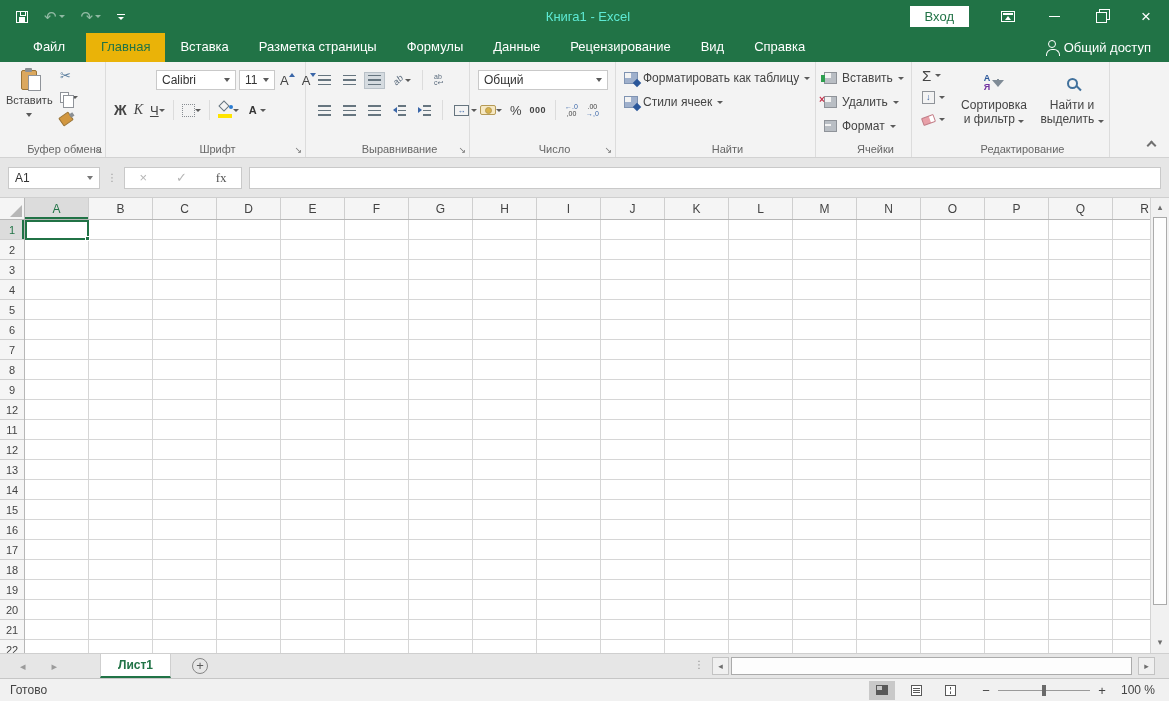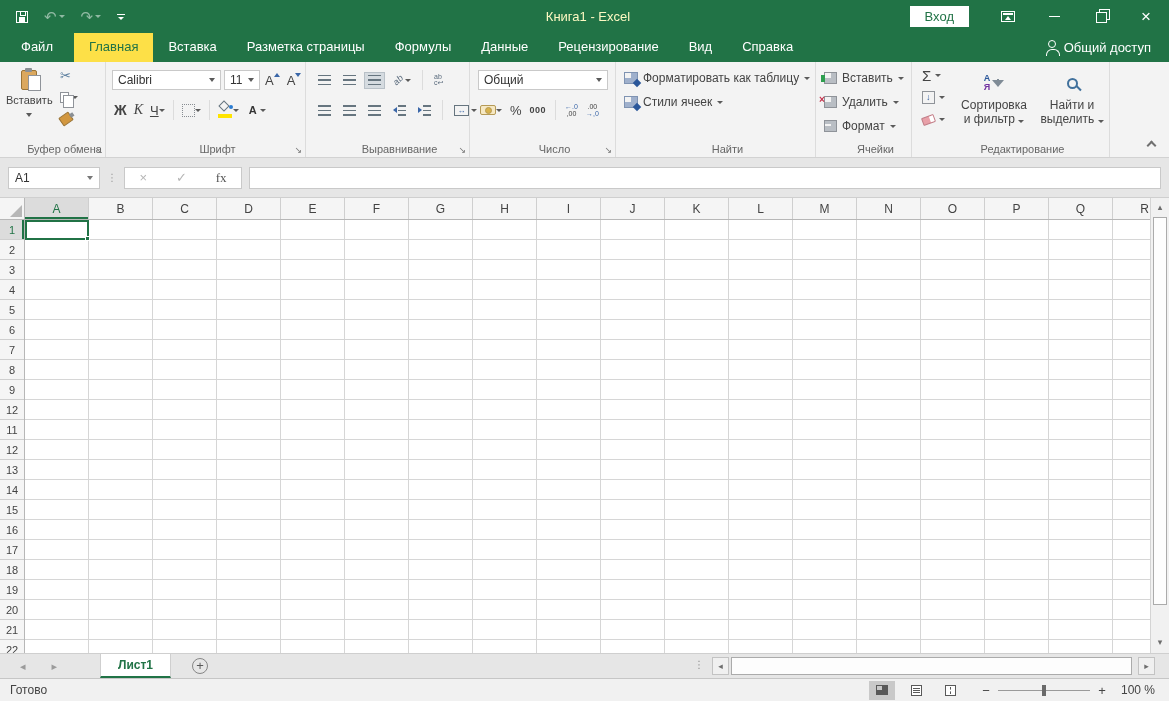--- a/index.html
+++ b/index.html
@@ -11,39 +11,39 @@
   #titlebar { position:absolute; top:0; left:0; right:0; height:33px; background:#217346; display:flex; align-items:center; }
   .qat { display:flex; align-items:center; gap:16px; padding-left:16px; z-index:2; }
   .ic-save { width:12px; height:12px; border:1px solid #fff; position:relative; }
   .ic-save::before { content:""; position:absolute; bottom:0; left:2px; width:6px; height:5px; background:#fff; }
   .ic-save::after { content:""; position:absolute; top:0; left:3px; width:4px; height:3px; border:1px solid #fff; border-top:none; }
   .qat-glyph { font-size:15px; color:rgba(255,255,255,.5); line-height:14px; display:flex; align-items:center; gap:2px; }
   .mini-car { width:0; height:0; border-top:3px solid rgba(255,255,255,.5); border-left:3px solid transparent; border-right:3px solid transparent; }
   .ic-custom { display:flex; flex-direction:column; align-items:center; gap:2px; }
   .ic-custom .bar { width:8px; height:1px; background:#fff; }
   .ic-custom .mini-car { border-top-color:#fff; }
-  .tb-title { position:absolute; left:0; right:0; text-align:center; color:#fef9c3; font-size:13px; line-height:33px; z-index:1;padding-left:7px; }
+  .tb-title { position:absolute; left:0; right:0; text-align:center; color:#5eead4; font-size:13px; line-height:33px; z-index:1;padding-left:7px; }
   .tb-right { position:absolute; right:0; top:0; height:33px; display:flex; align-items:center; z-index:2; }
   .signin-btn { background:#fff; color:#217346; font-size:13px; padding:3px 15px; border:none; margin-right:16px; cursor:pointer; }
   .tb-ctl { width:46px; height:33px; display:flex; align-items:center; justify-content:center; color:#fff; }
   .ic-ribopt { width:14px; height:11px; border:1px solid #fff; position:relative; }
   .ic-ribopt::before { content:""; position:absolute; top:1px; left:1px; right:1px; height:2px; background:#fff; }
   .ic-ribopt::after { content:""; position:absolute; left:3px; bottom:1px; width:0; height:0; border-bottom:4px solid #fff; border-left:3px solid transparent; border-right:3px solid transparent; }
   .ic-min { width:11px; height:1px; background:#fff; }
   .ic-max { width:9px; height:9px; border:1px solid #fff; position:relative; background:#217346; }
   .ic-max::before { content:""; position:absolute; top:-4px; left:2px; width:9px; height:9px; border:1px solid #fff; }
   .ic-max::after { content:""; position:absolute; top:-1px; left:-1px; width:9px; height:9px; background:#217346; border:1px solid #fff; }
   .ic-close { font-size:17px; color:#fff; line-height:17px; }
 
   
   #tabrow { position:absolute; top:33px; left:0; right:0; height:29px; background:#217346; display:flex; align-items:stretch; font-size:13px; color:#fff; }
-  .rtab-file { padding:6px 21px; color:#fff; cursor:pointer; }
+  .rtab-file { padding:6px 21px; color:#fff; cursor:pointer;margin-left:12px; }
   .rtabs { display:flex; }
   .rtab { padding:6px 15px; cursor:pointer; white-space:nowrap; }
-  .rtab.active { background:#fde047; color:#217346; }
+  .rtab.active { background:#eab308; color:#217346; }
   .tellme { display:flex; align-items:center; gap:8px; margin-left:22px; cursor:pointer; }
   .ic-bulb { width:9px; height:9px; border:1.5px solid #fff; border-radius:50%; position:relative; }
   .ic-bulb::after { content:""; position:absolute; left:1.5px; top:8px; width:3px; height:3px; border-left:1.5px solid #fff; border-right:1.5px solid #fff; }
   .share { margin-left:auto; display:flex; align-items:center; gap:8px; padding-right:18px; cursor:pointer; }
   .ic-person { width:8px; height:8px; border:1.5px solid #fff; border-radius:50%; position:relative; margin-top:-8px; }
   .ic-person::after { content:""; position:absolute; top:8px; left:-3px; width:12px; height:6px; border:1.5px solid #fff; border-bottom:none; border-radius:6px 6px 0 0; }
 
   
   #ribbon { position:absolute; top:62px; left:0; right:0; height:96px; background:#f3f3f3; border-bottom:1px solid #d2d2d2; display:flex; }
   .rgroup { position:relative; border-right:1px solid #dcdcdc; height:100%; flex:none; }
@@ -67,21 +67,21 @@
   .ic-copy::after { content:""; position:absolute; left:2px; top:2px; width:9px; height:11px; border:1px solid #8f9399; background:#fff; }
   .ic-painter { width:12px; height:10px; background:#d2973f; border:1px solid #9a7436; transform:rotate(-35deg); border-radius:1px; position:relative; }
   .ic-painter::after { content:""; position:absolute; right:-4px; top:2px; width:4px; height:4px; background:#8a8f94; }
   .car-sm { width:0; height:0; border-top:3px solid #5a5a5a; border-left:3px solid transparent; border-right:3px solid transparent; display:inline-block; }
 
   
   .g-font { width:200px; }
   .f-row1 { position:absolute; top:8px; left:6px; display:flex; align-items:center; gap:3px; }
   .combo { background:#fff; border:1px solid #c9c9c9; height:20px; font-size:12px; color:#333; display:flex; align-items:center; padding:0 5px; cursor:pointer; }
   .combo .car { margin-left:auto; }
-  .combo-family { width:109px; }
+  .combo-family { width:80px;margin-left:44px; }
   .combo-size { width:36px; }
   .fsize-btn { display:flex; align-items:flex-start; cursor:pointer; padding:0 2px; font-size:13px; color:#444; }
   .tri-up { width:0; height:0; border-bottom:4px solid #3a66a8; border-left:3px solid transparent; border-right:3px solid transparent; }
   .tri-dn { width:0; height:0; border-top:4px solid #3a66a8; border-left:3px solid transparent; border-right:3px solid transparent; }
   .f-row2 { position:absolute; top:38px; left:6px; display:flex; align-items:center; gap:3px; height:20px; }
   .fbtn { cursor:pointer; display:flex; align-items:center; padding:0 2px; }
   .b-bold { font-weight:bold; font-size:14px; color:#444; }
   .b-italic { font-family:"Liberation Serif", serif; font-style:italic; font-size:14px; color:#444; }
   .b-under { font-size:13px; color:#444; text-decoration:underline; }
   .ic-borders { width:13px; height:13px; border:1px dotted #878c91; }

